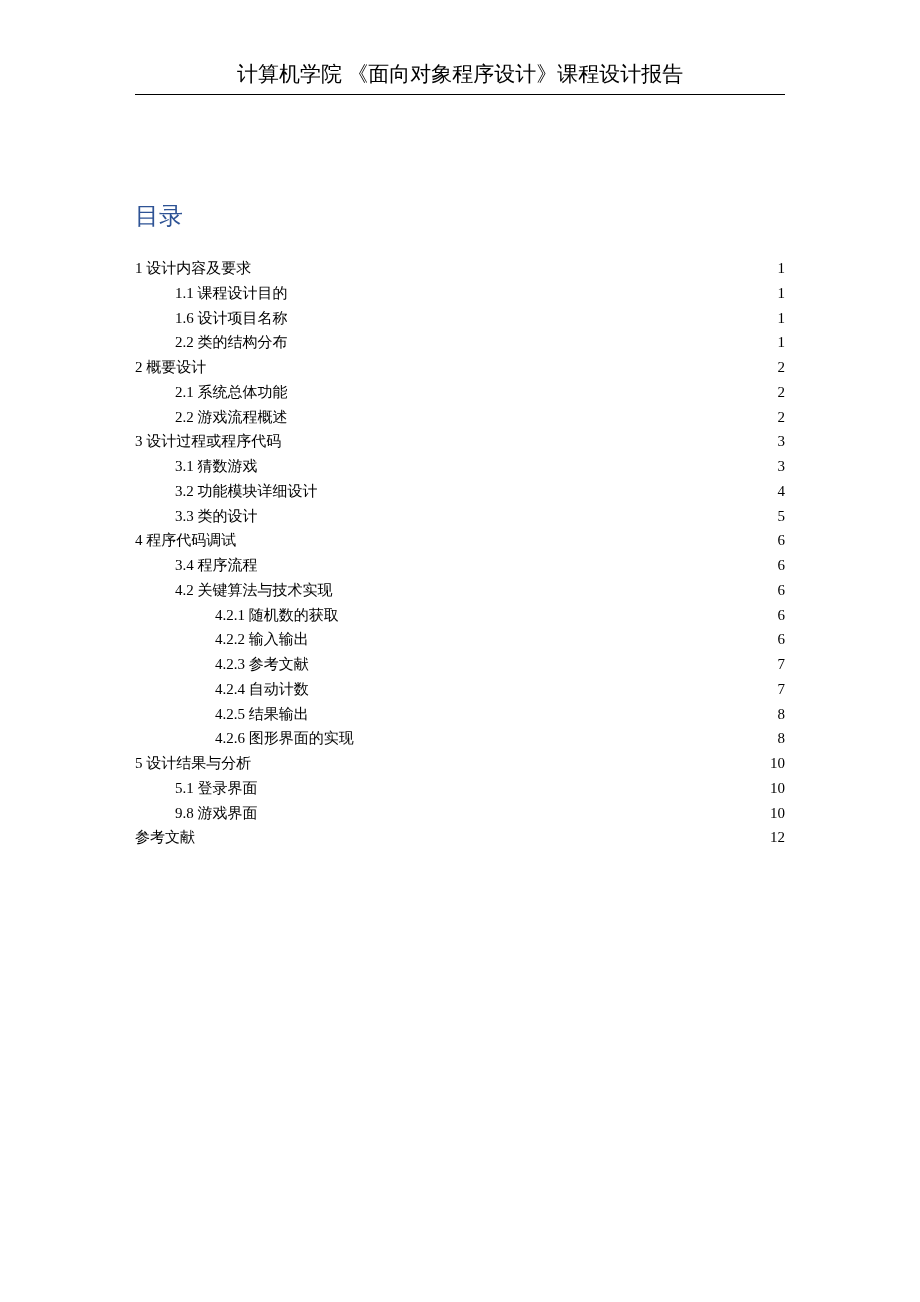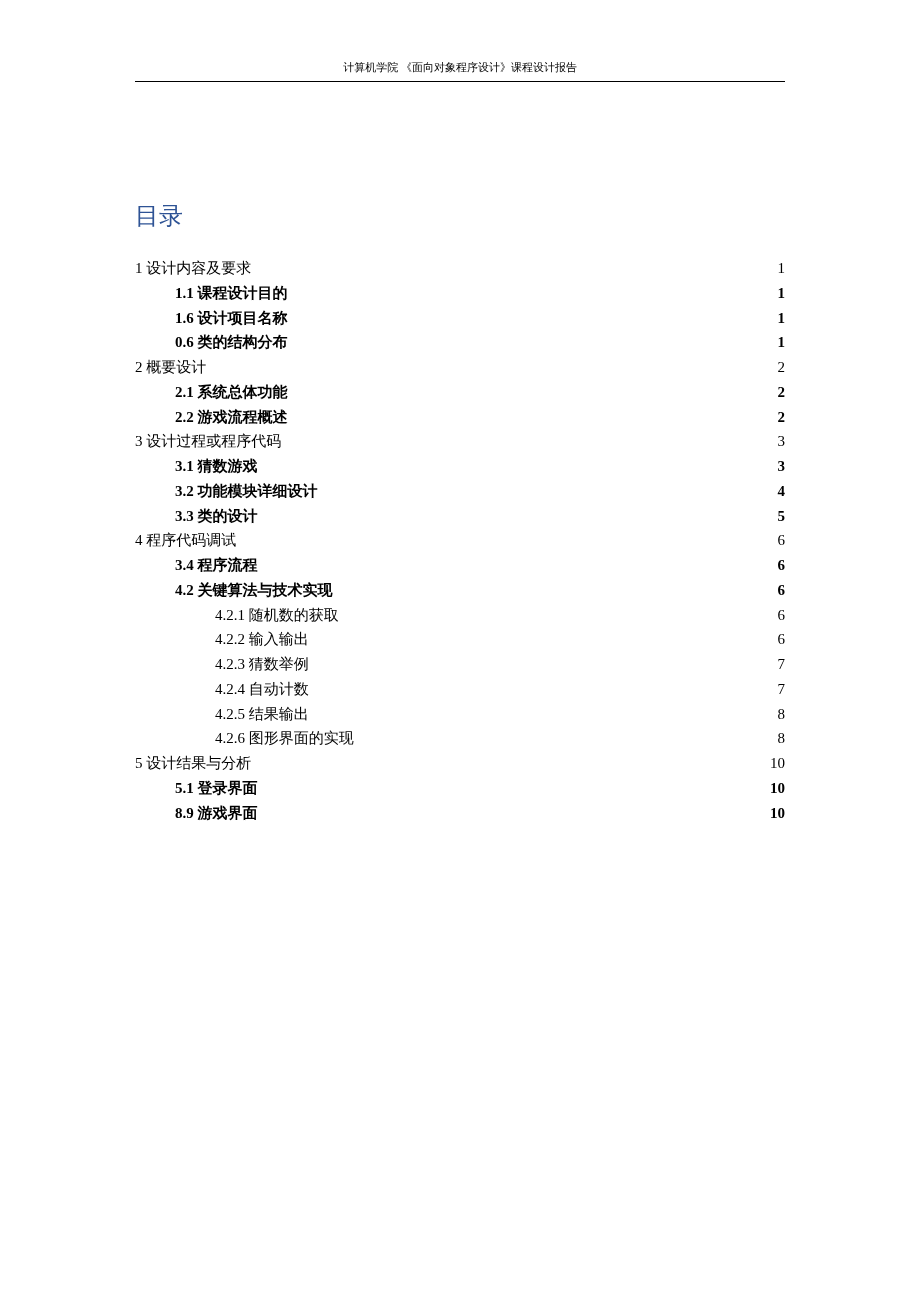--- a/index.html
+++ b/index.html
@@ -13,21 +13,21 @@
       background: #ffffff;
       font-family: "SimSun", "宋体", serif;
       position: relative;
     }
     .page-header {
       position: absolute;
       top: 60px;
       left: 135px;
       right: 135px;
       text-align: center;
-      font-size: 11px;
+      font-size: 21px;
       color: #000;
       padding-bottom: 6px;
       border-bottom: 1px solid #000;
     }
     .content {
       position: absolute;
       top: 200px;
       left: 135px;
       right: 135px;
     }
@@ -61,21 +61,21 @@
       color: #000;
       font-size: 15px;
       position: absolute;
       left: 0;
       top: 0;
     }
     .toc-page {
       flex: 0 0 auto;
     }
     .indent-0 { padding-left: 0; }
-    .indent-1 { padding-left: 40px; font-weight: bold; }
+    .indent-1 { padding-left: 40px; }
     .indent-2 { padding-left: 80px; }
   </style>
 </head>
 <body>
 
 <div class="page-header">
   <span>计算机学院  《面向对象程序设计》课程设计报告</span>
 </div>
 
 <div class="content">
@@ -90,21 +90,21 @@
         <span class="toc-label">1.1    课程设计目的</span>
         <span class="toc-leader"></span>
         <span class="toc-page">1</span>
       </div>
       <div class="toc-entry indent-1">
         <span class="toc-label">1.6    设计项目名称</span>
         <span class="toc-leader"></span>
         <span class="toc-page">1</span>
       </div>
       <div class="toc-entry indent-1">
-        <span class="toc-label">0.6    类的结构分布</span>
+        <span class="toc-label">2.2    类的结构分布</span>
         <span class="toc-leader"></span>
         <span class="toc-page">1</span>
       </div>
       <div class="toc-entry indent-0">
         <span class="toc-label">2  概要设计</span>
         <span class="toc-leader"></span>
         <span class="toc-page">2</span>
       </div>
       <div class="toc-entry indent-1">
         <span class="toc-label">2.1 系统总体功能</span>
@@ -155,21 +155,21 @@
         <span class="toc-label">4.2.1  随机数的获取</span>
         <span class="toc-leader"></span>
         <span class="toc-page">6</span>
       </div>
       <div class="toc-entry indent-2">
         <span class="toc-label">4.2.2  输入输出</span>
         <span class="toc-leader"></span>
         <span class="toc-page">6</span>
       </div>
       <div class="toc-entry indent-2">
-        <span class="toc-label">4.2.3  猜数举例</span>
+        <span class="toc-label">4.2.3  参考文献</span>
         <span class="toc-leader"></span>
         <span class="toc-page">7</span>
       </div>
       <div class="toc-entry indent-2">
         <span class="toc-label">4.2.4  自动计数</span>
         <span class="toc-leader"></span>
         <span class="toc-page">7</span>
       </div>
       <div class="toc-entry indent-2">
         <span class="toc-label">4.2.5  结果输出</span>
@@ -185,18 +185,23 @@
         <span class="toc-label">5 设计结果与分析</span>
         <span class="toc-leader"></span>
         <span class="toc-page">10</span>
       </div>
       <div class="toc-entry indent-1">
         <span class="toc-label">5.1 登录界面</span>
         <span class="toc-leader"></span>
         <span class="toc-page">10</span>
       </div>
       <div class="toc-entry indent-1">
-        <span class="toc-label">8.9 游戏界面</span>
+        <span class="toc-label">9.8 游戏界面</span>
         <span class="toc-leader"></span>
         <span class="toc-page">10</span>
+      </div>
+      <div class="toc-entry indent-0">
+        <span class="toc-label">参考文献</span>
+        <span class="toc-leader"></span>
+        <span class="toc-page">12</span>
       </div>
     </div>
 </div>
 
 </body></html>

